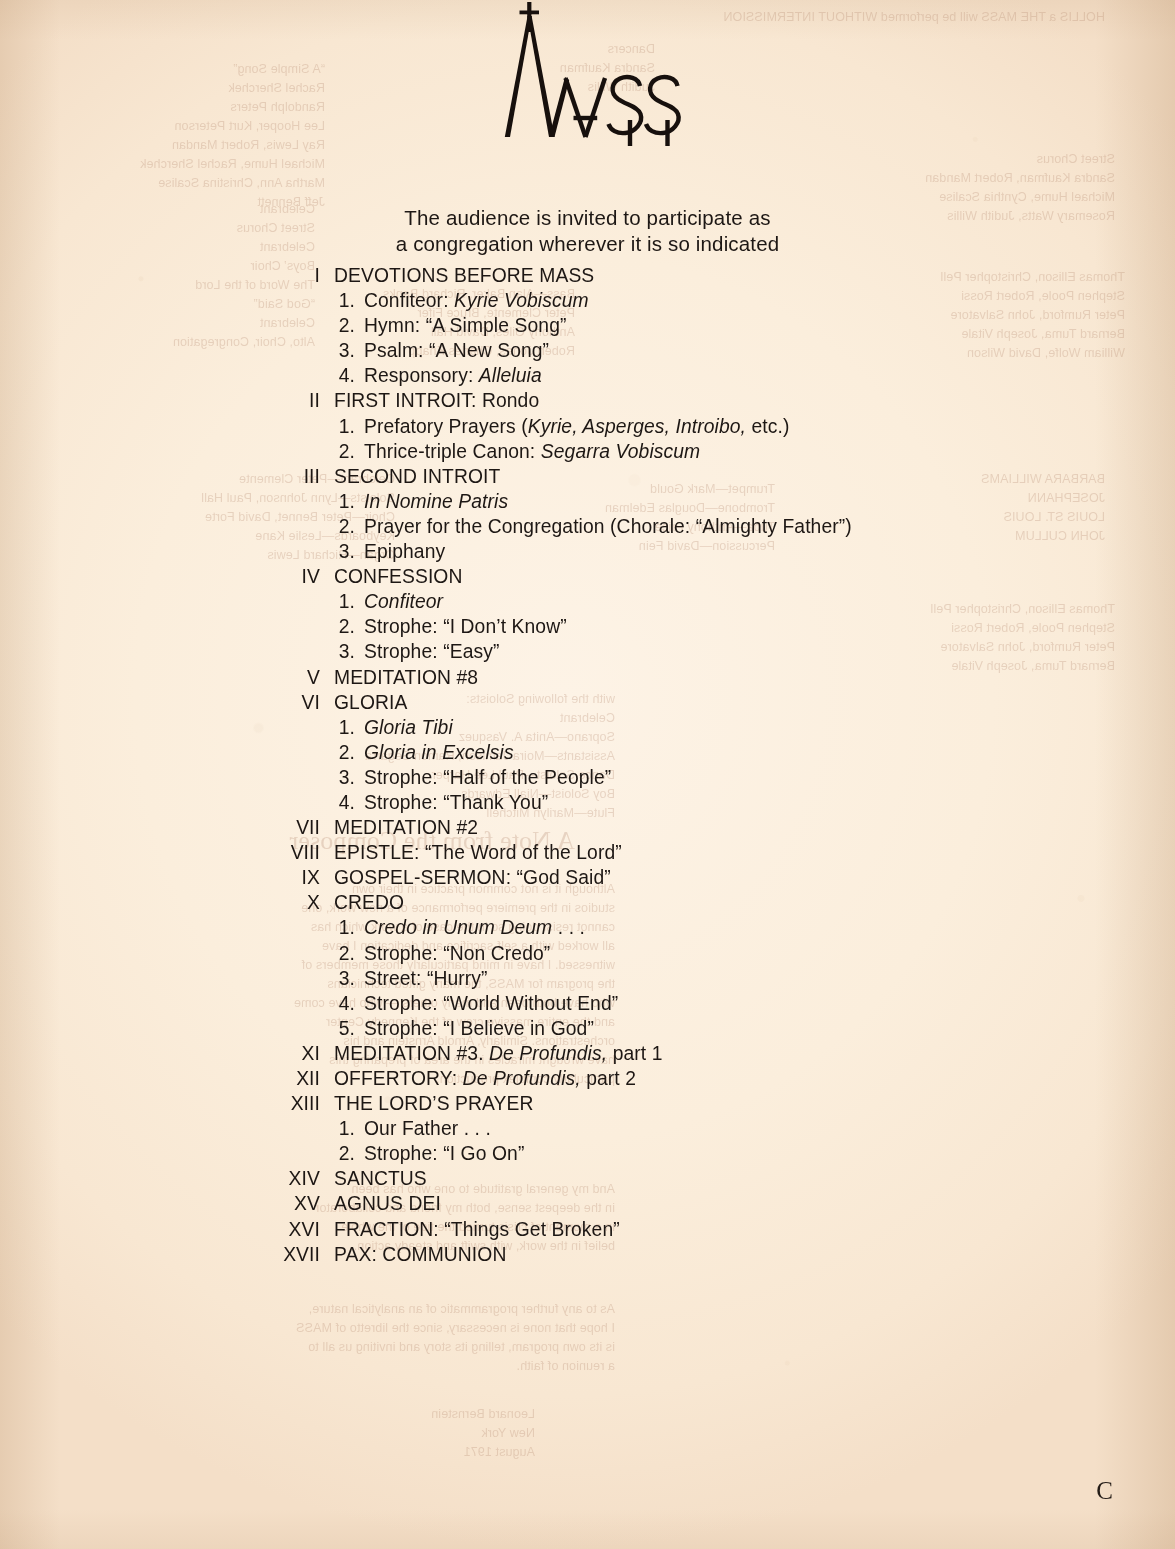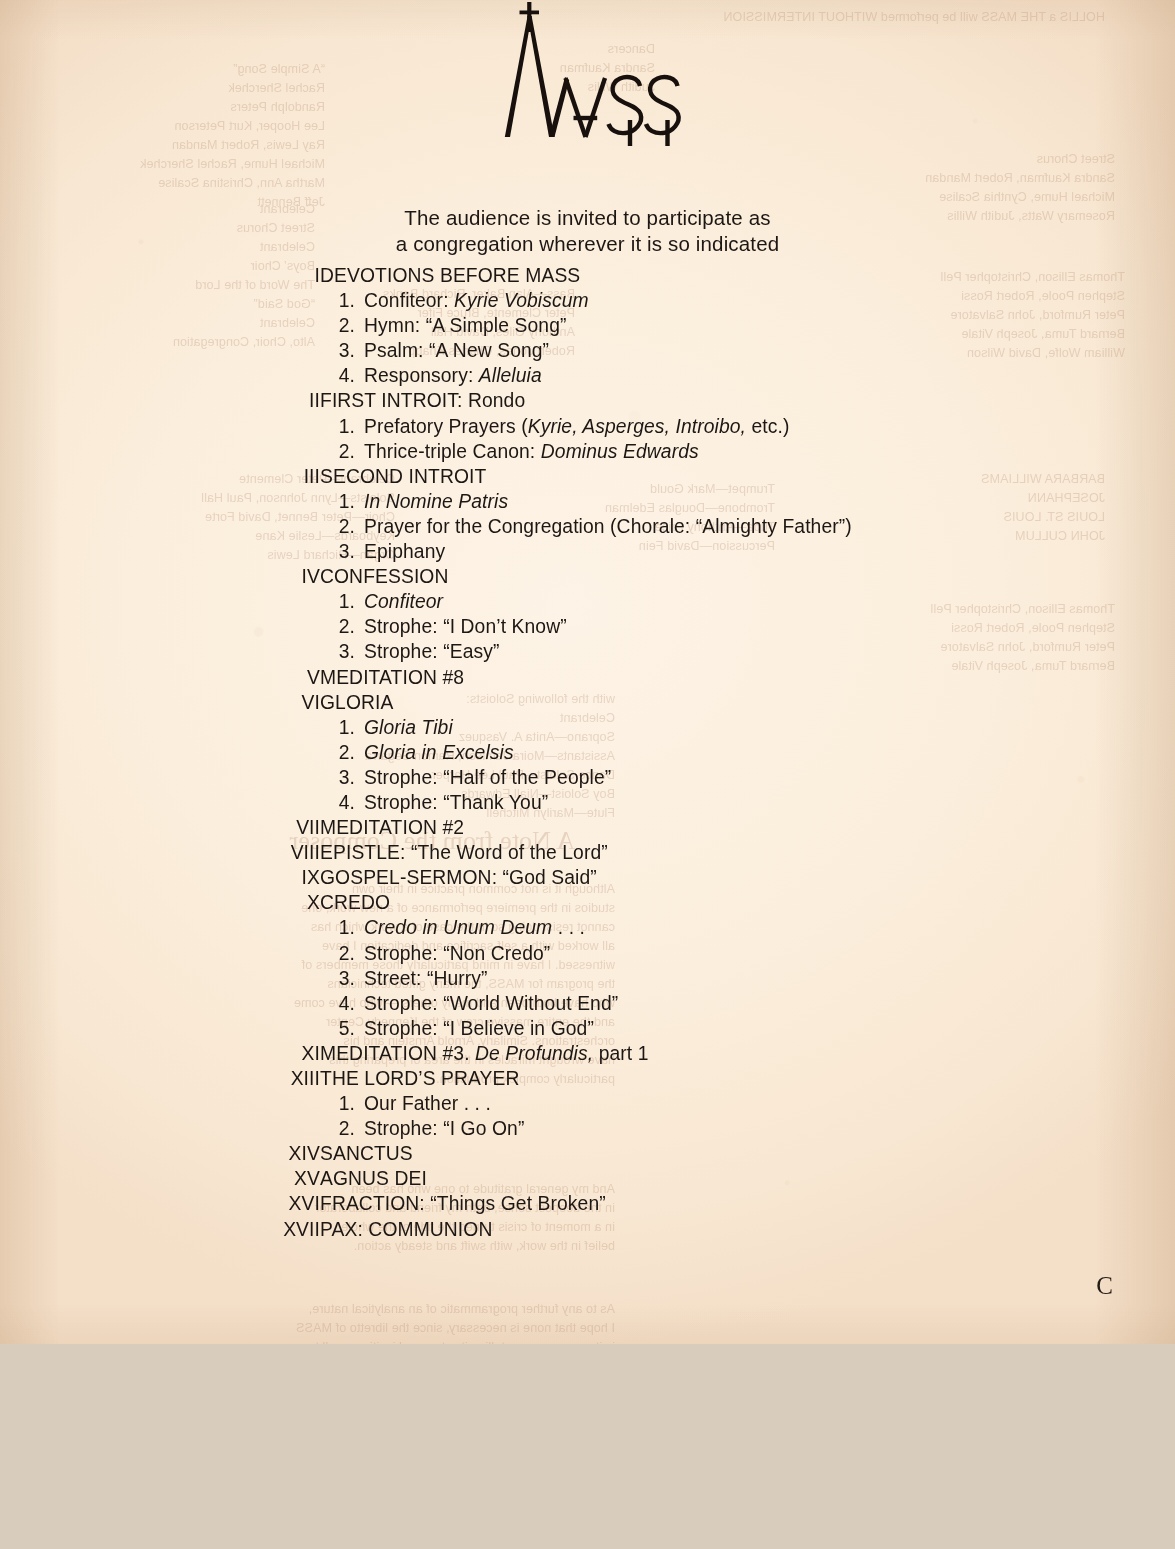--- a/index.html
+++ b/index.html
@@ -4,21 +4,21 @@
 <title>MASS — Table of Contents</title>
 <style>
   html, body {
     margin: 0;
     padding: 0;
     background: #d8cdbd;
   }
   .page {
     position: relative;
     width: 1175px;
-    height: 1344px;
+    height: 1549px;
     overflow: hidden;
     background: #fbeedd;
     background-image:
       radial-gradient(ellipse 70% 55% at 48% 45%, #fdf3e6 0%, #fbeedc 52%, #f8e7d2 82%, #f4dfc8 100%),
       linear-gradient(90deg, #f6e3cd 0%, #fbeedd 7%, #fcf1e2 40%, #fbeddb 78%, #f5e0c8 96%, #f0d8bd 100%);
     font-family: "Liberation Sans", sans-serif;
     color: #1d1714;
     -webkit-font-smoothing: antialiased;
   }
 
@@ -109,21 +109,21 @@
     letter-spacing: .1px;
     white-space: nowrap;
   }
   .num {
     width: 320px;
     text-align: right;
     flex: 0 0 320px;
     font-size: 19.3px;
   }
   .sub .num { width: 355px; flex: 0 0 355px; }
-  .txt { }
+  .txt { padding-left: 14px; }
   .sub .txt { padding-left: 9px; }
   .i { font-style: italic; }
 
   
   .page-letter {
     position: absolute;
     right: 62px;
     bottom: 44px;
     font-family: "Liberation Serif", serif;
     font-size: 25px;
@@ -316,21 +316,21 @@
       <div class="row">
         <div class="num">II</div>
         <div class="txt">FIRST INTROIT: Rondo</div>
       </div>
       <div class="row sub">
         <div class="num">1.</div>
         <div class="txt"><span>Prefatory Prayers (</span><span class="i">Kyrie, Asperges, Introibo,</span><span> etc.)</span></div>
       </div>
       <div class="row sub">
         <div class="num">2.</div>
-        <div class="txt"><span>Thrice-triple Canon: </span><span class="i">Dominus Edwards</span></div>
+        <div class="txt"><span>Thrice-triple Canon: </span><span class="i">Segarra Vobiscum</span></div>
       </div>
       <div class="row">
         <div class="num">III</div>
         <div class="txt">SECOND  INTROIT</div>
       </div>
       <div class="row sub">
         <div class="num">1.</div>
         <div class="txt"><span class="i">In Nomine Patris</span></div>
       </div>
       <div class="row sub">
@@ -415,20 +415,24 @@
       </div>
       <div class="row sub">
         <div class="num">5.</div>
         <div class="txt"><span>Strophe: “I Believe in God”</span></div>
       </div>
       <div class="row">
         <div class="num">XI</div>
         <div class="txt"><span>MEDITATION #3. </span><span class="i">De Profundis,</span><span> part 1</span></div>
       </div>
       <div class="row">
+        <div class="num">XII</div>
+        <div class="txt"><span>OFFERTORY: </span><span class="i">De Profundis,</span><span> part 2</span></div>
+      </div>
+      <div class="row">
         <div class="num">XIII</div>
         <div class="txt">THE  LORD’S  PRAYER</div>
       </div>
       <div class="row sub">
         <div class="num">1.</div>
         <div class="txt"><span>Our Father . . .</span></div>
       </div>
       <div class="row sub">
         <div class="num">2.</div>
         <div class="txt"><span>Strophe: “I Go On”</span></div>

